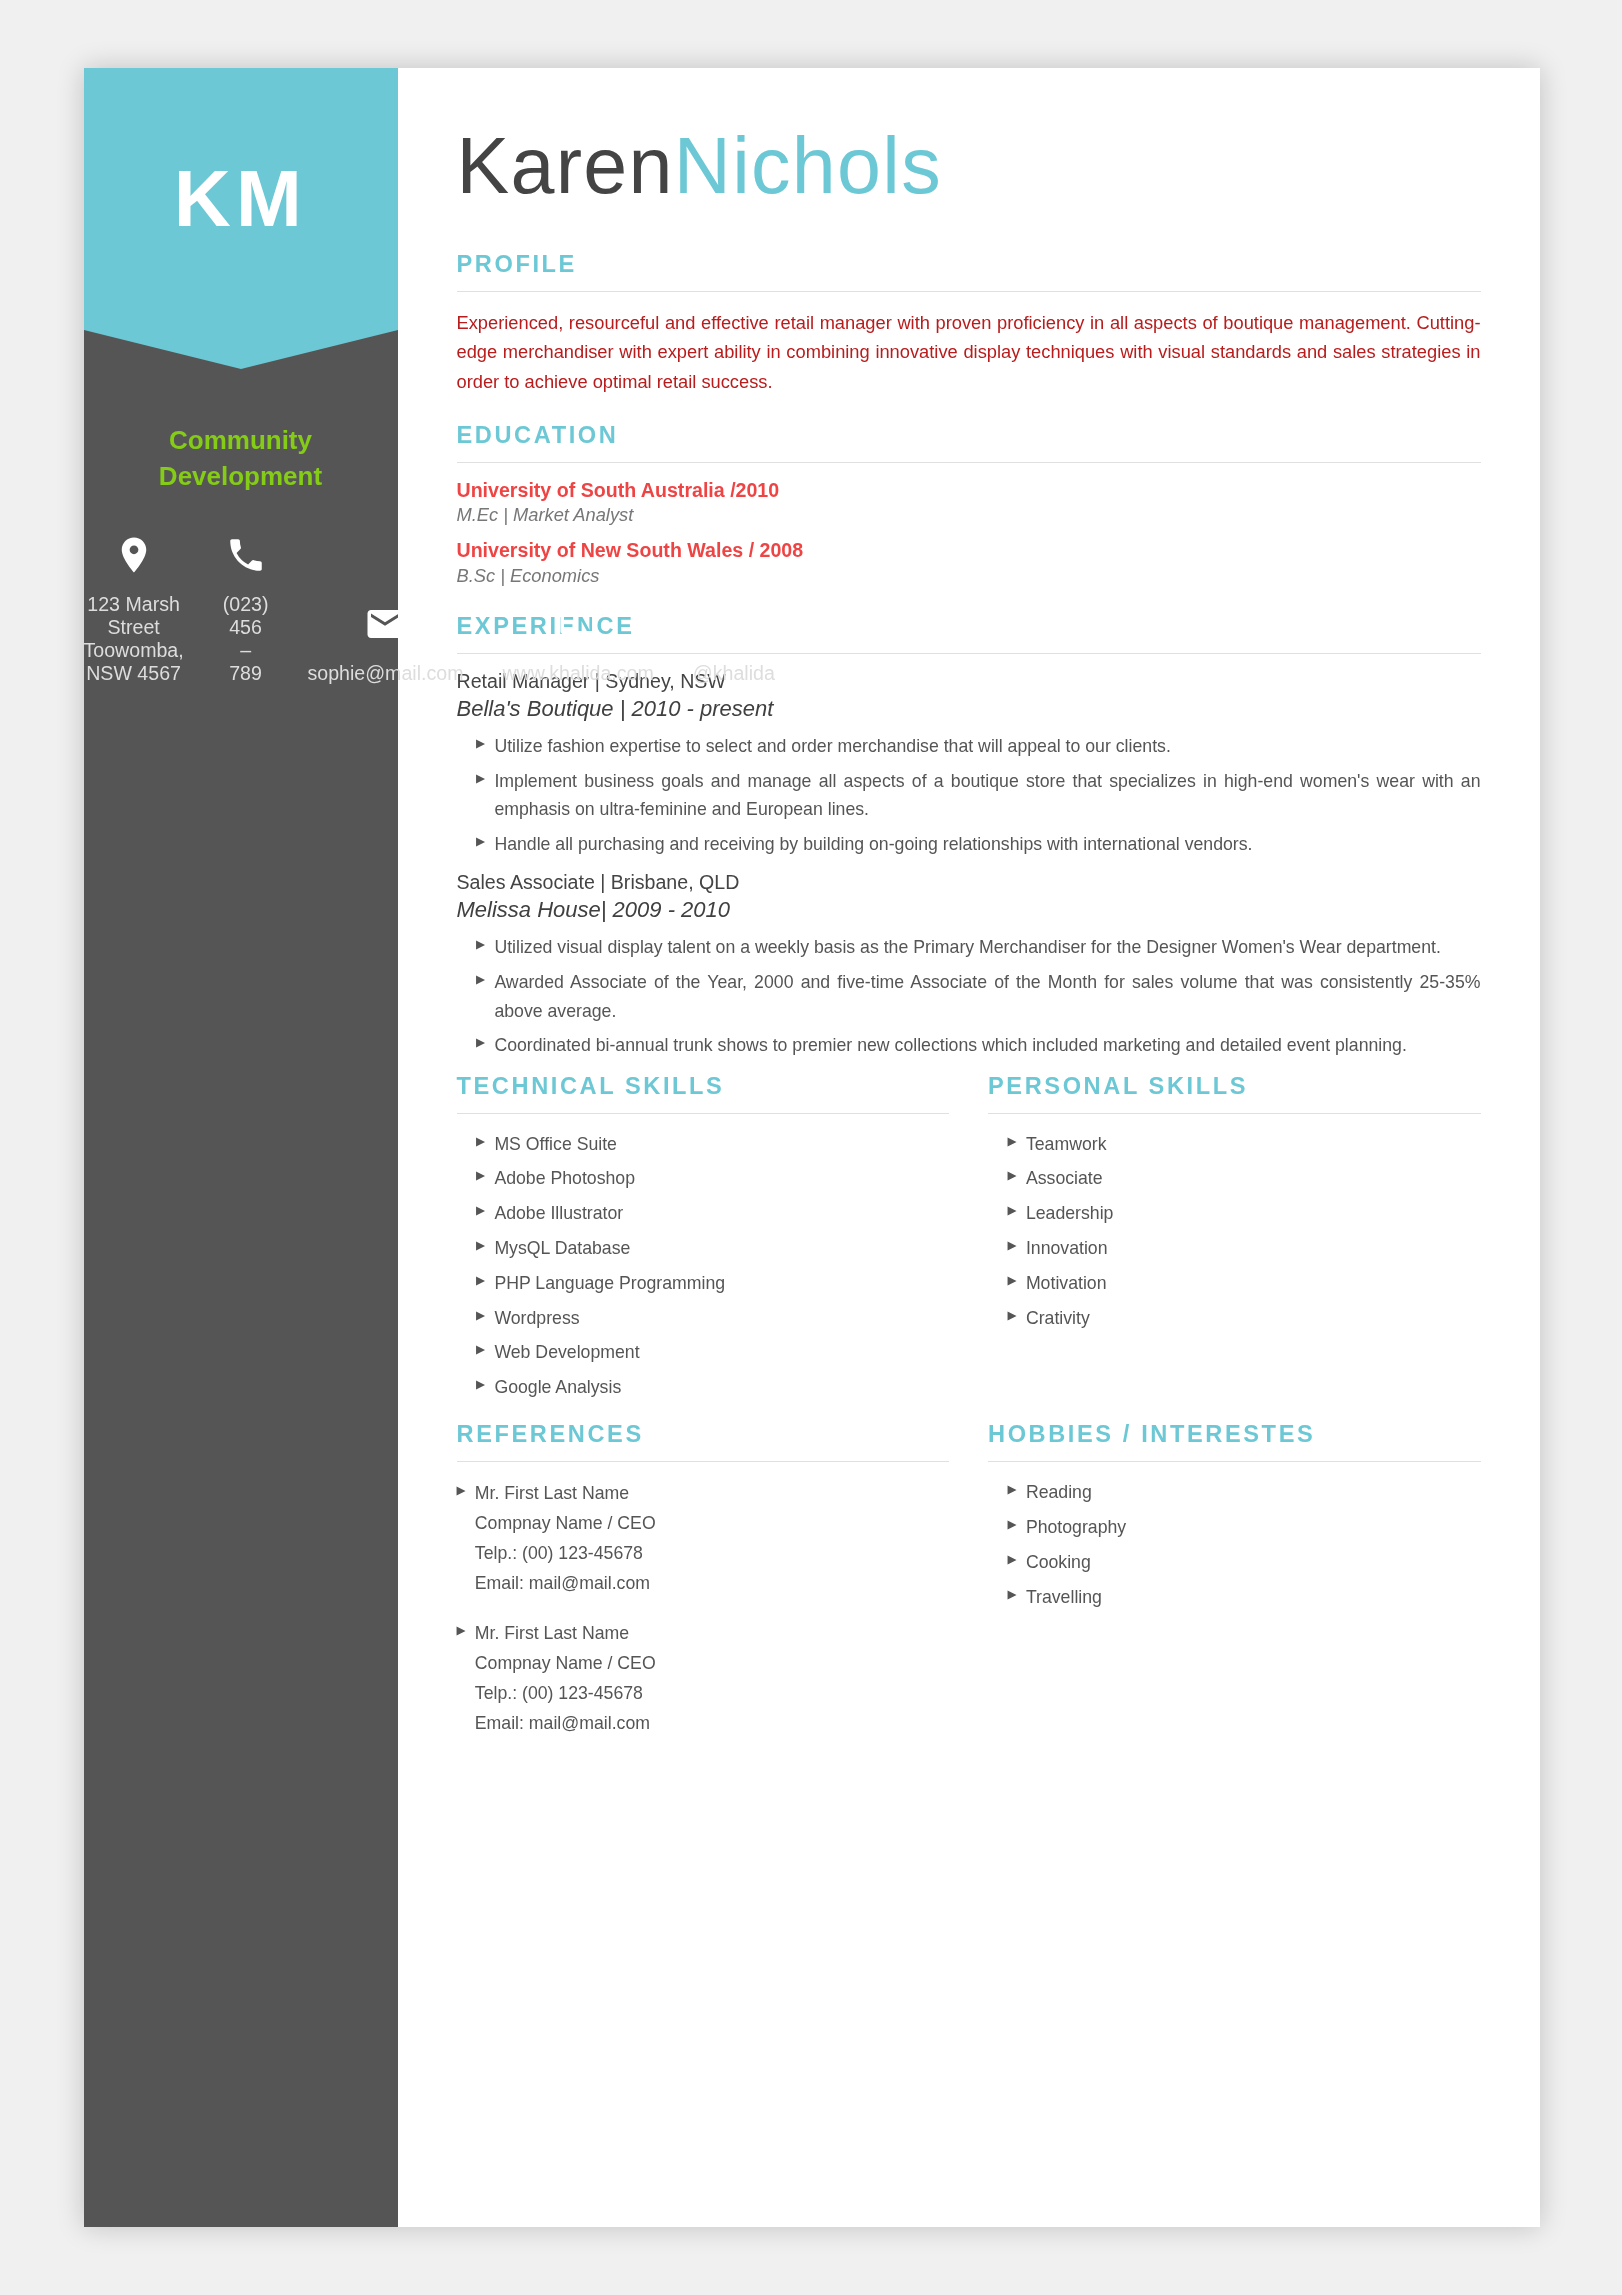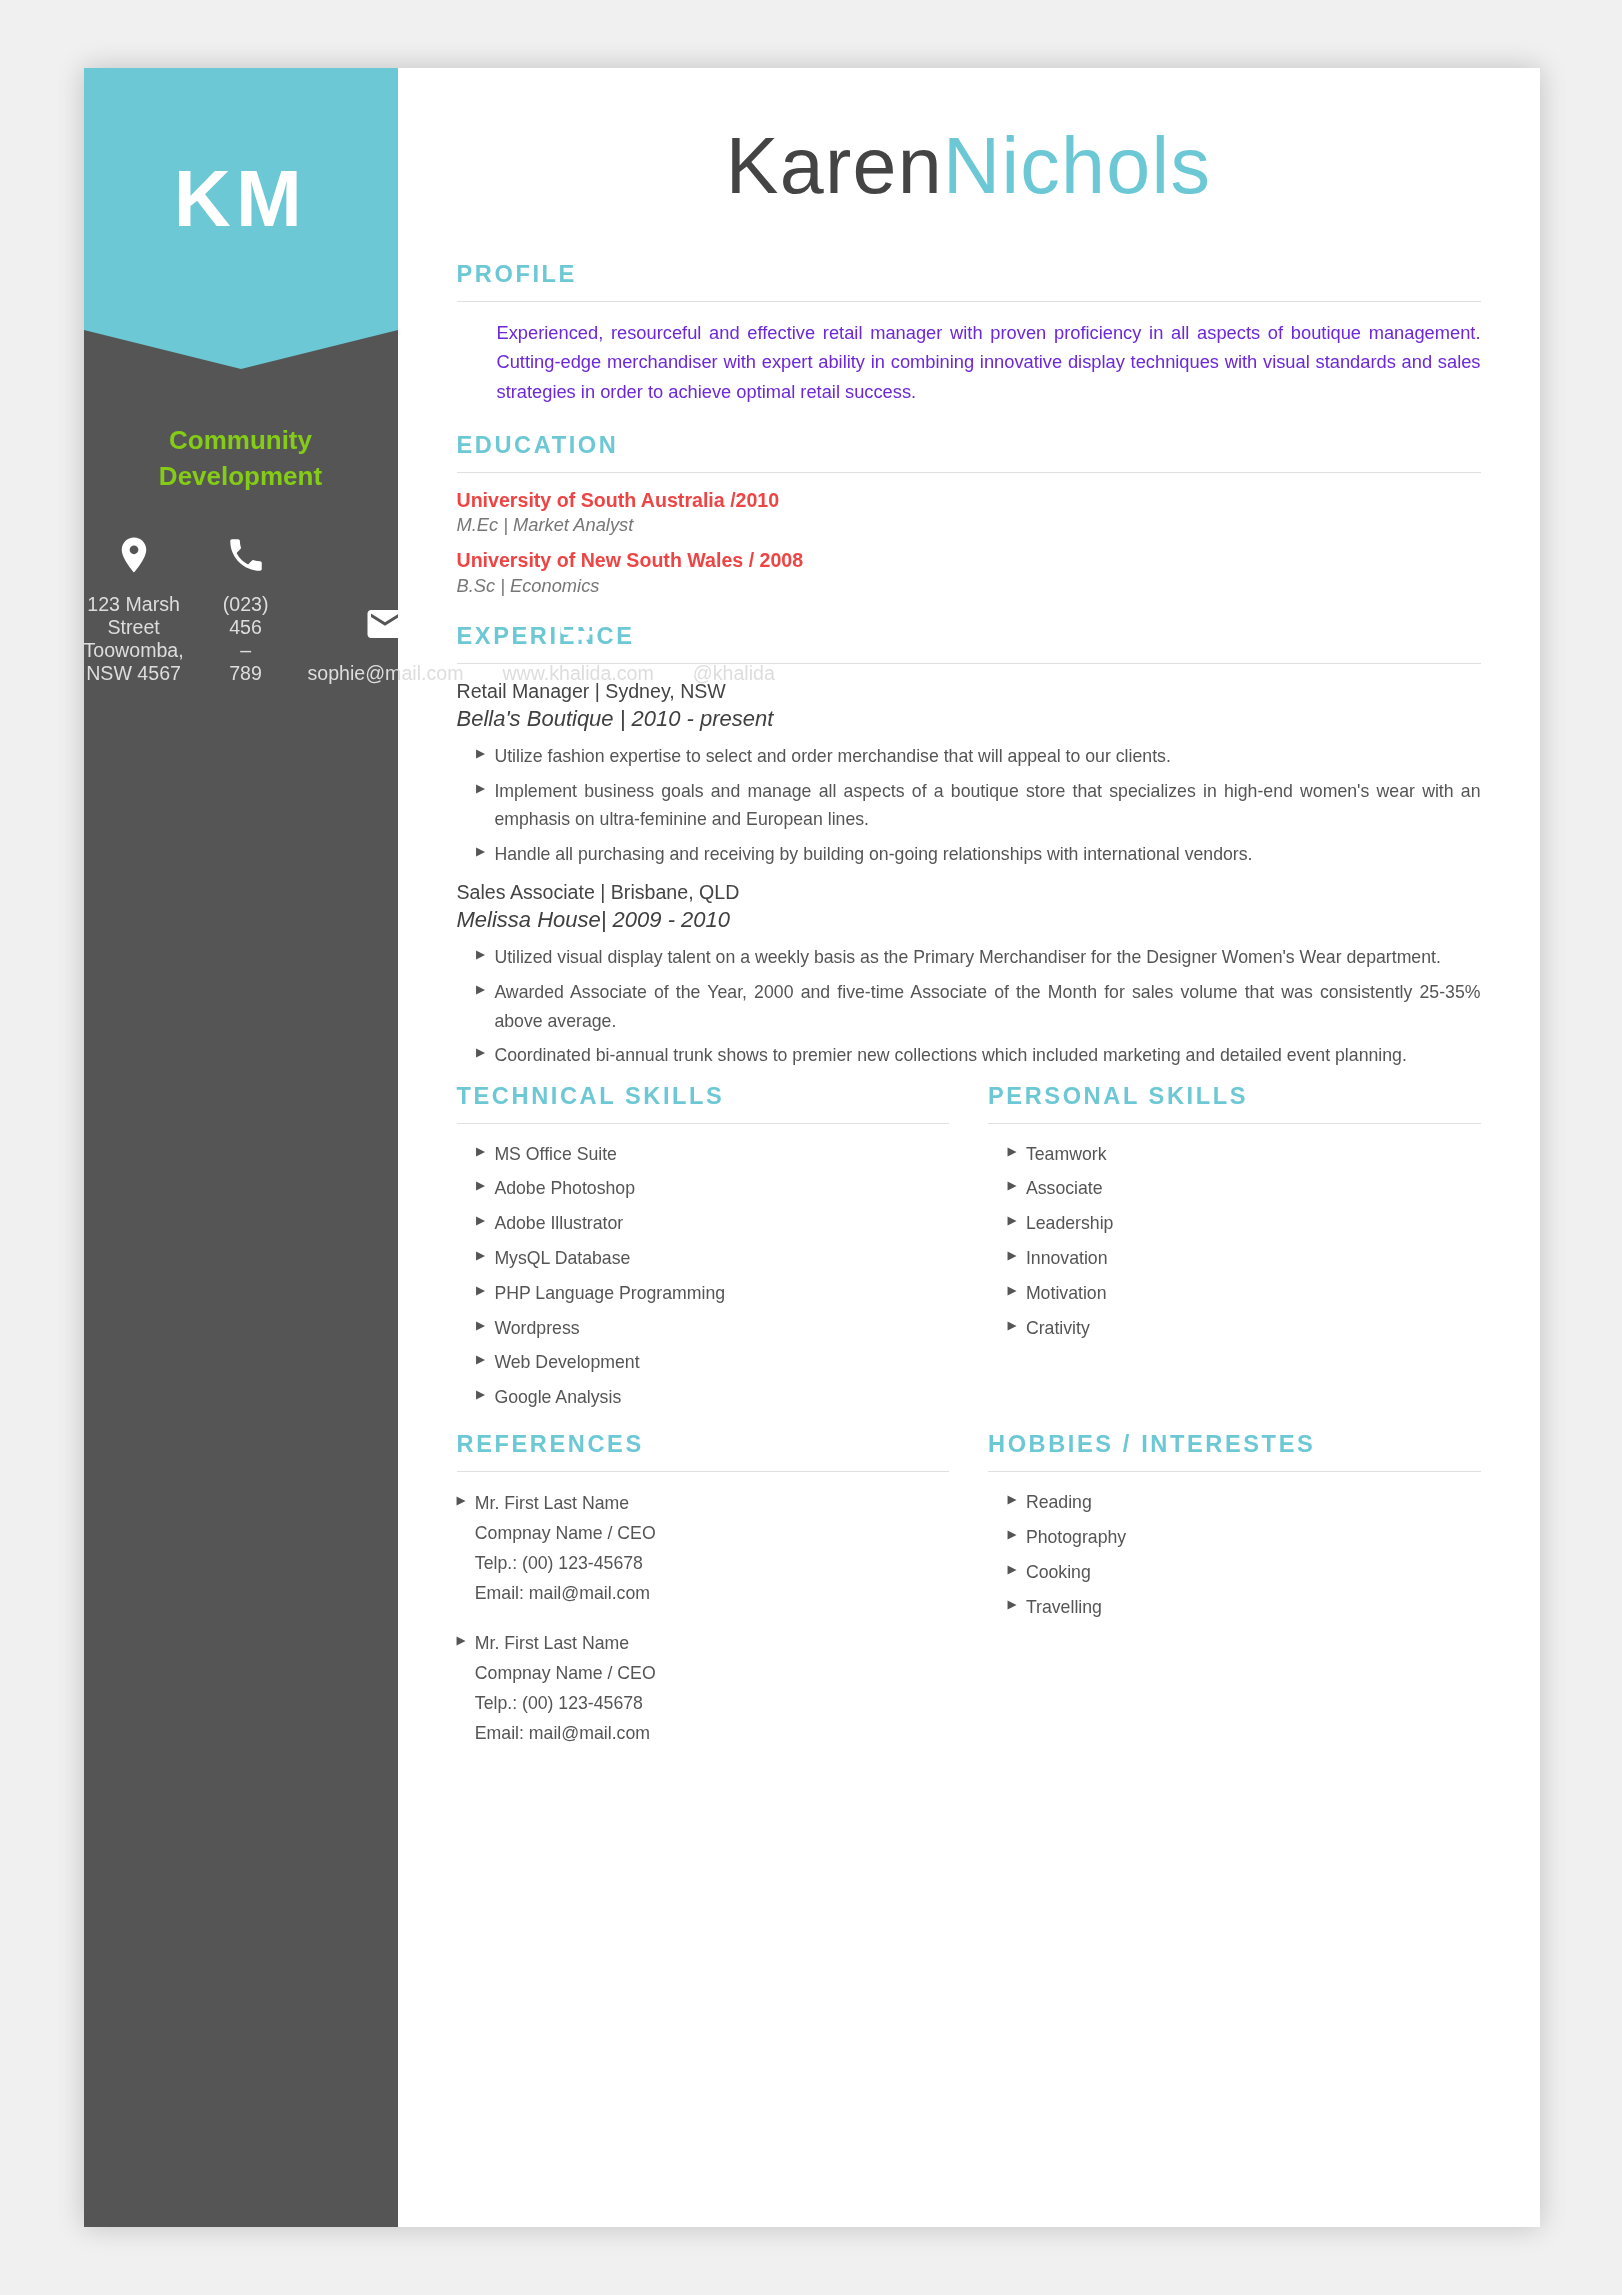--- a/index.html
+++ b/index.html
@@ -89,22 +89,22 @@
       font-size: 19.6px;
       text-align: center;
     }
     
     .content {
       flex: 1;
       padding: 52px 59px;
       overflow: hidden;
     }
     .name-header {
-      text-align: center;
-      margin-bottom: 49px;
+      text-align: left;
+      margin-bottom: 39px;
     }
     .name-first {
       font-size: 79px;
       color: #444;
       font-weight: 300;
       letter-spacing: 1.3px;
     }
     .name-last {
       font-size: 79px;
       color: #6cc8d5;
@@ -123,24 +123,23 @@
     .section-title:first-of-type {
       margin-top: 0;
     }
     .divider {
       height: 1.3px;
       background: #e0e0e0;
       margin-bottom: 15.7px;
     }
     .profile-text {
       font-size: 18.3px;
-      color: #6d28d9;
+      color: #b91c1c;
       line-height: 1.6;
       text-align: justify;
-      margin-left: 40px;
     }
     .edu-title {
       font-size: 19.6px;
       font-weight: bold;
       color: #ef4444;
       margin-bottom: 2.6px;
     }
     .edu-sub {
       font-size: 18.3px;
       color: #777;

